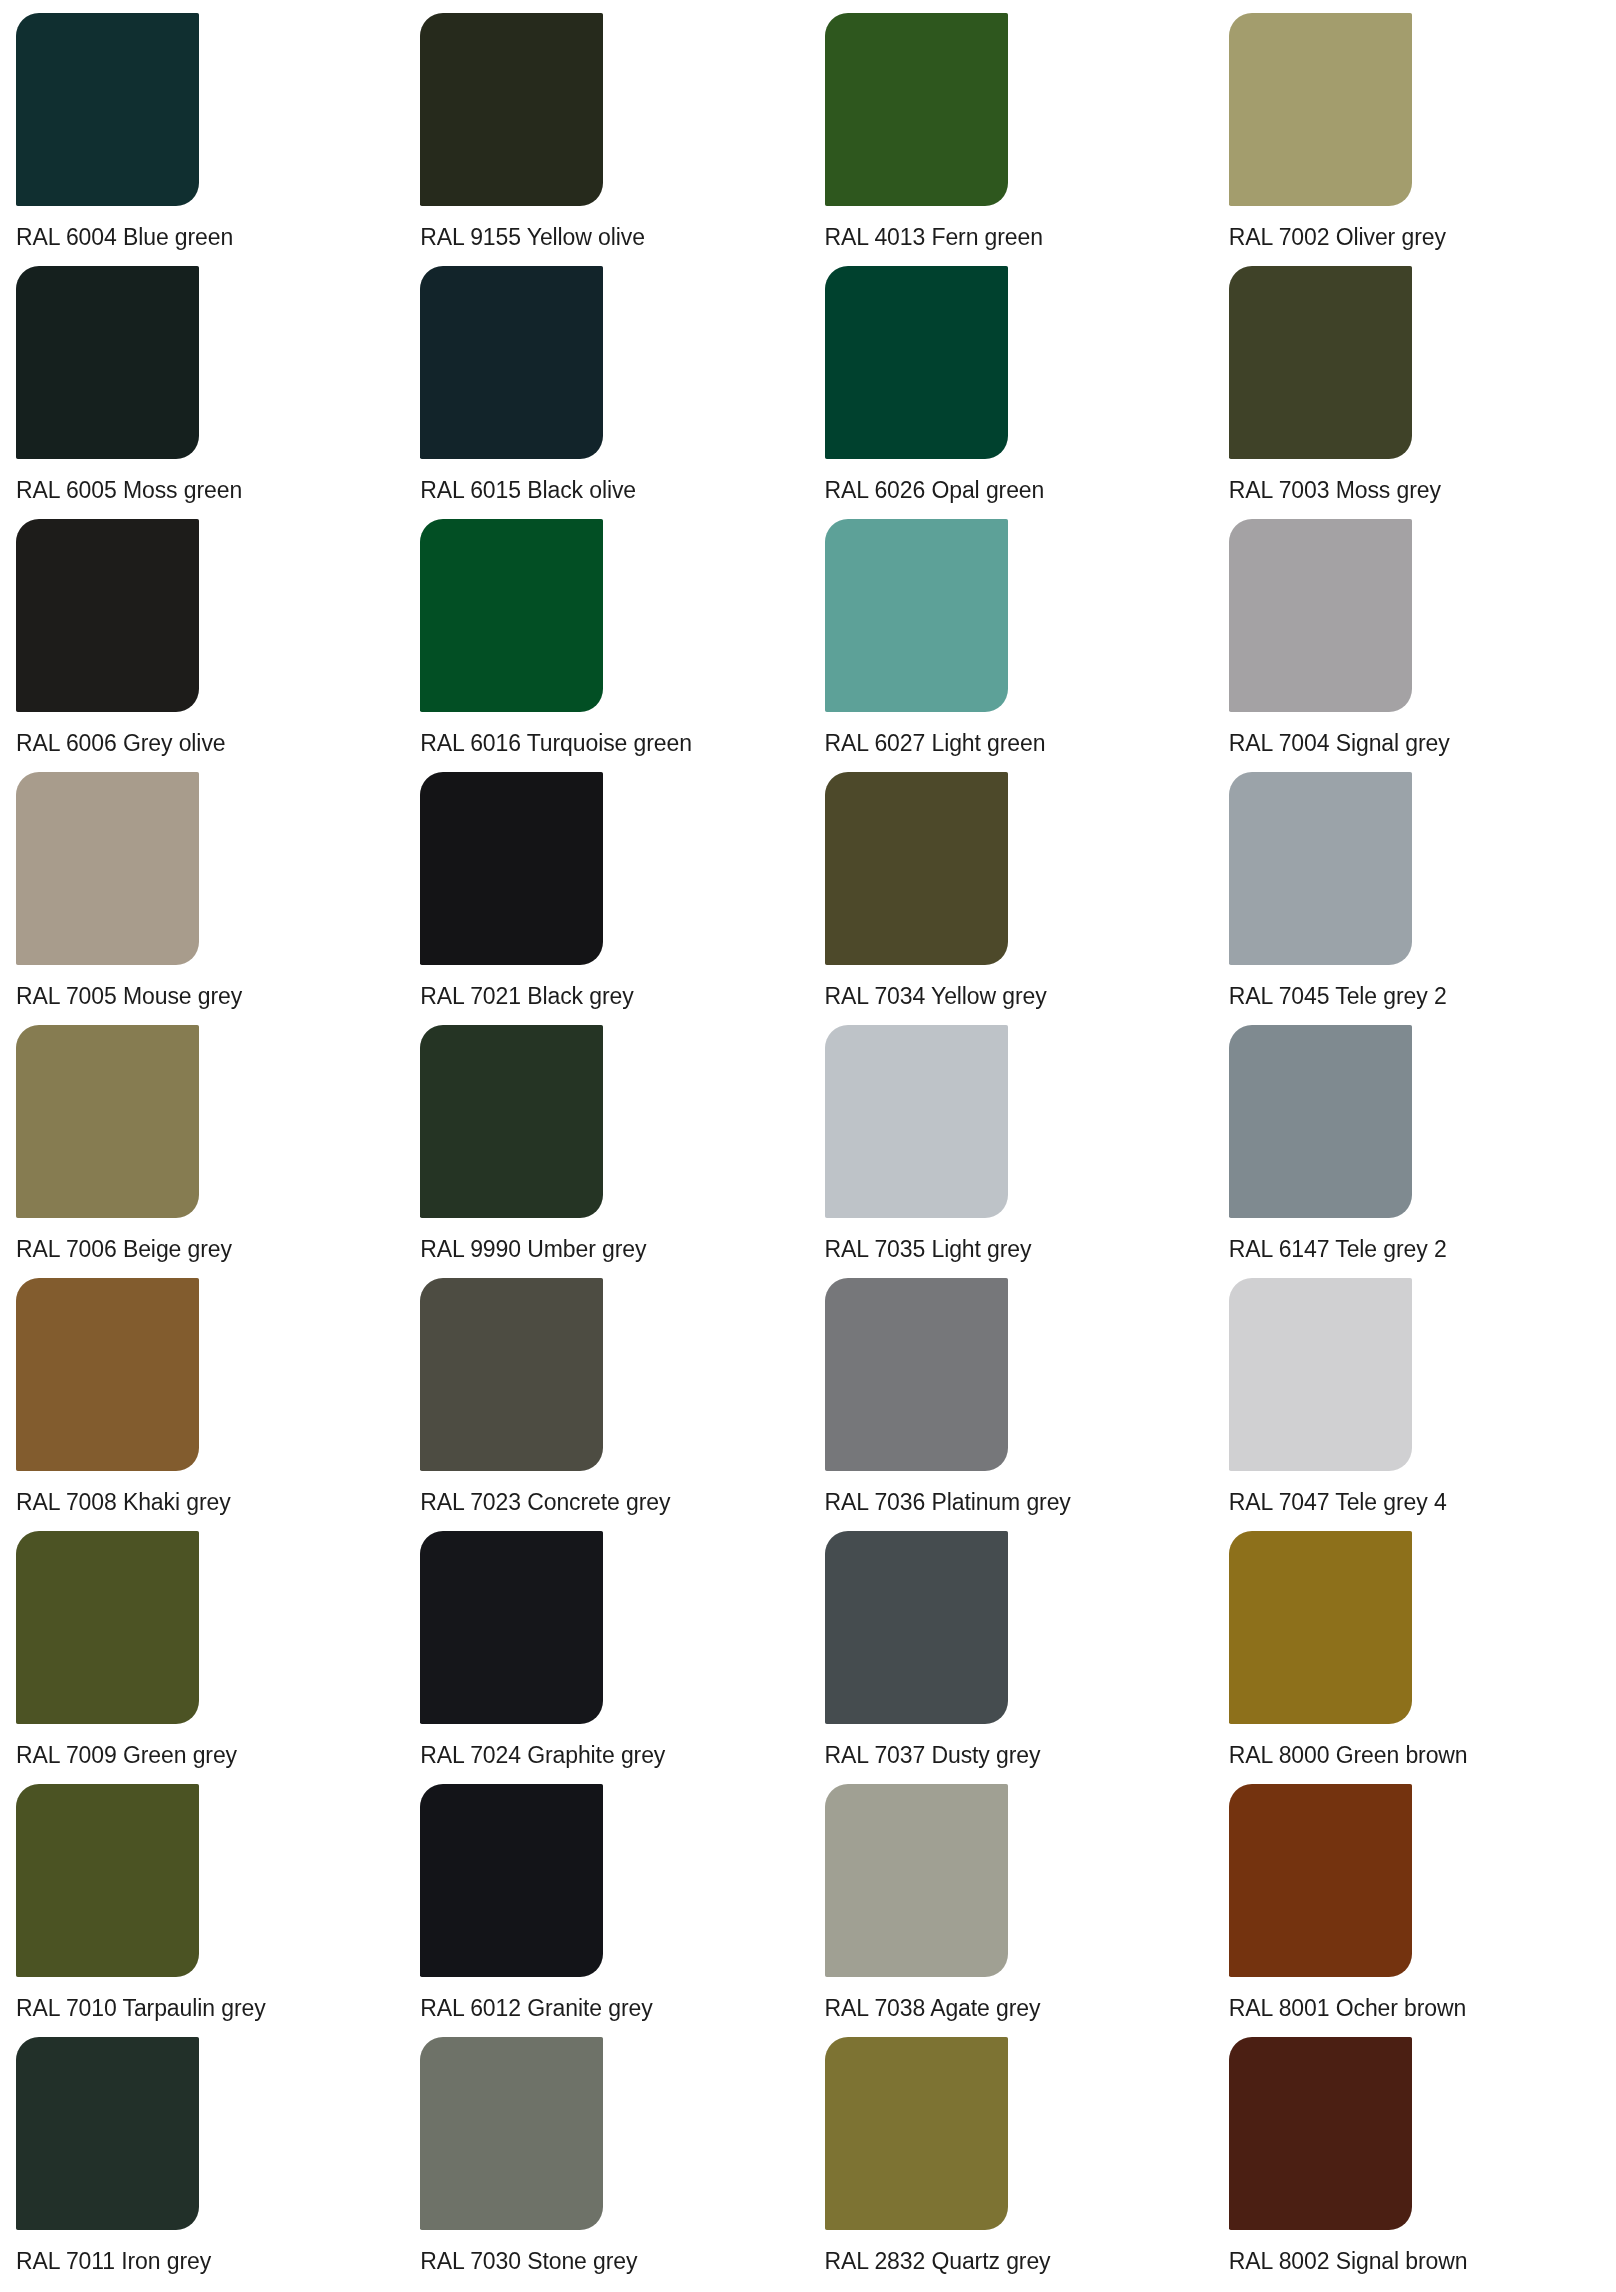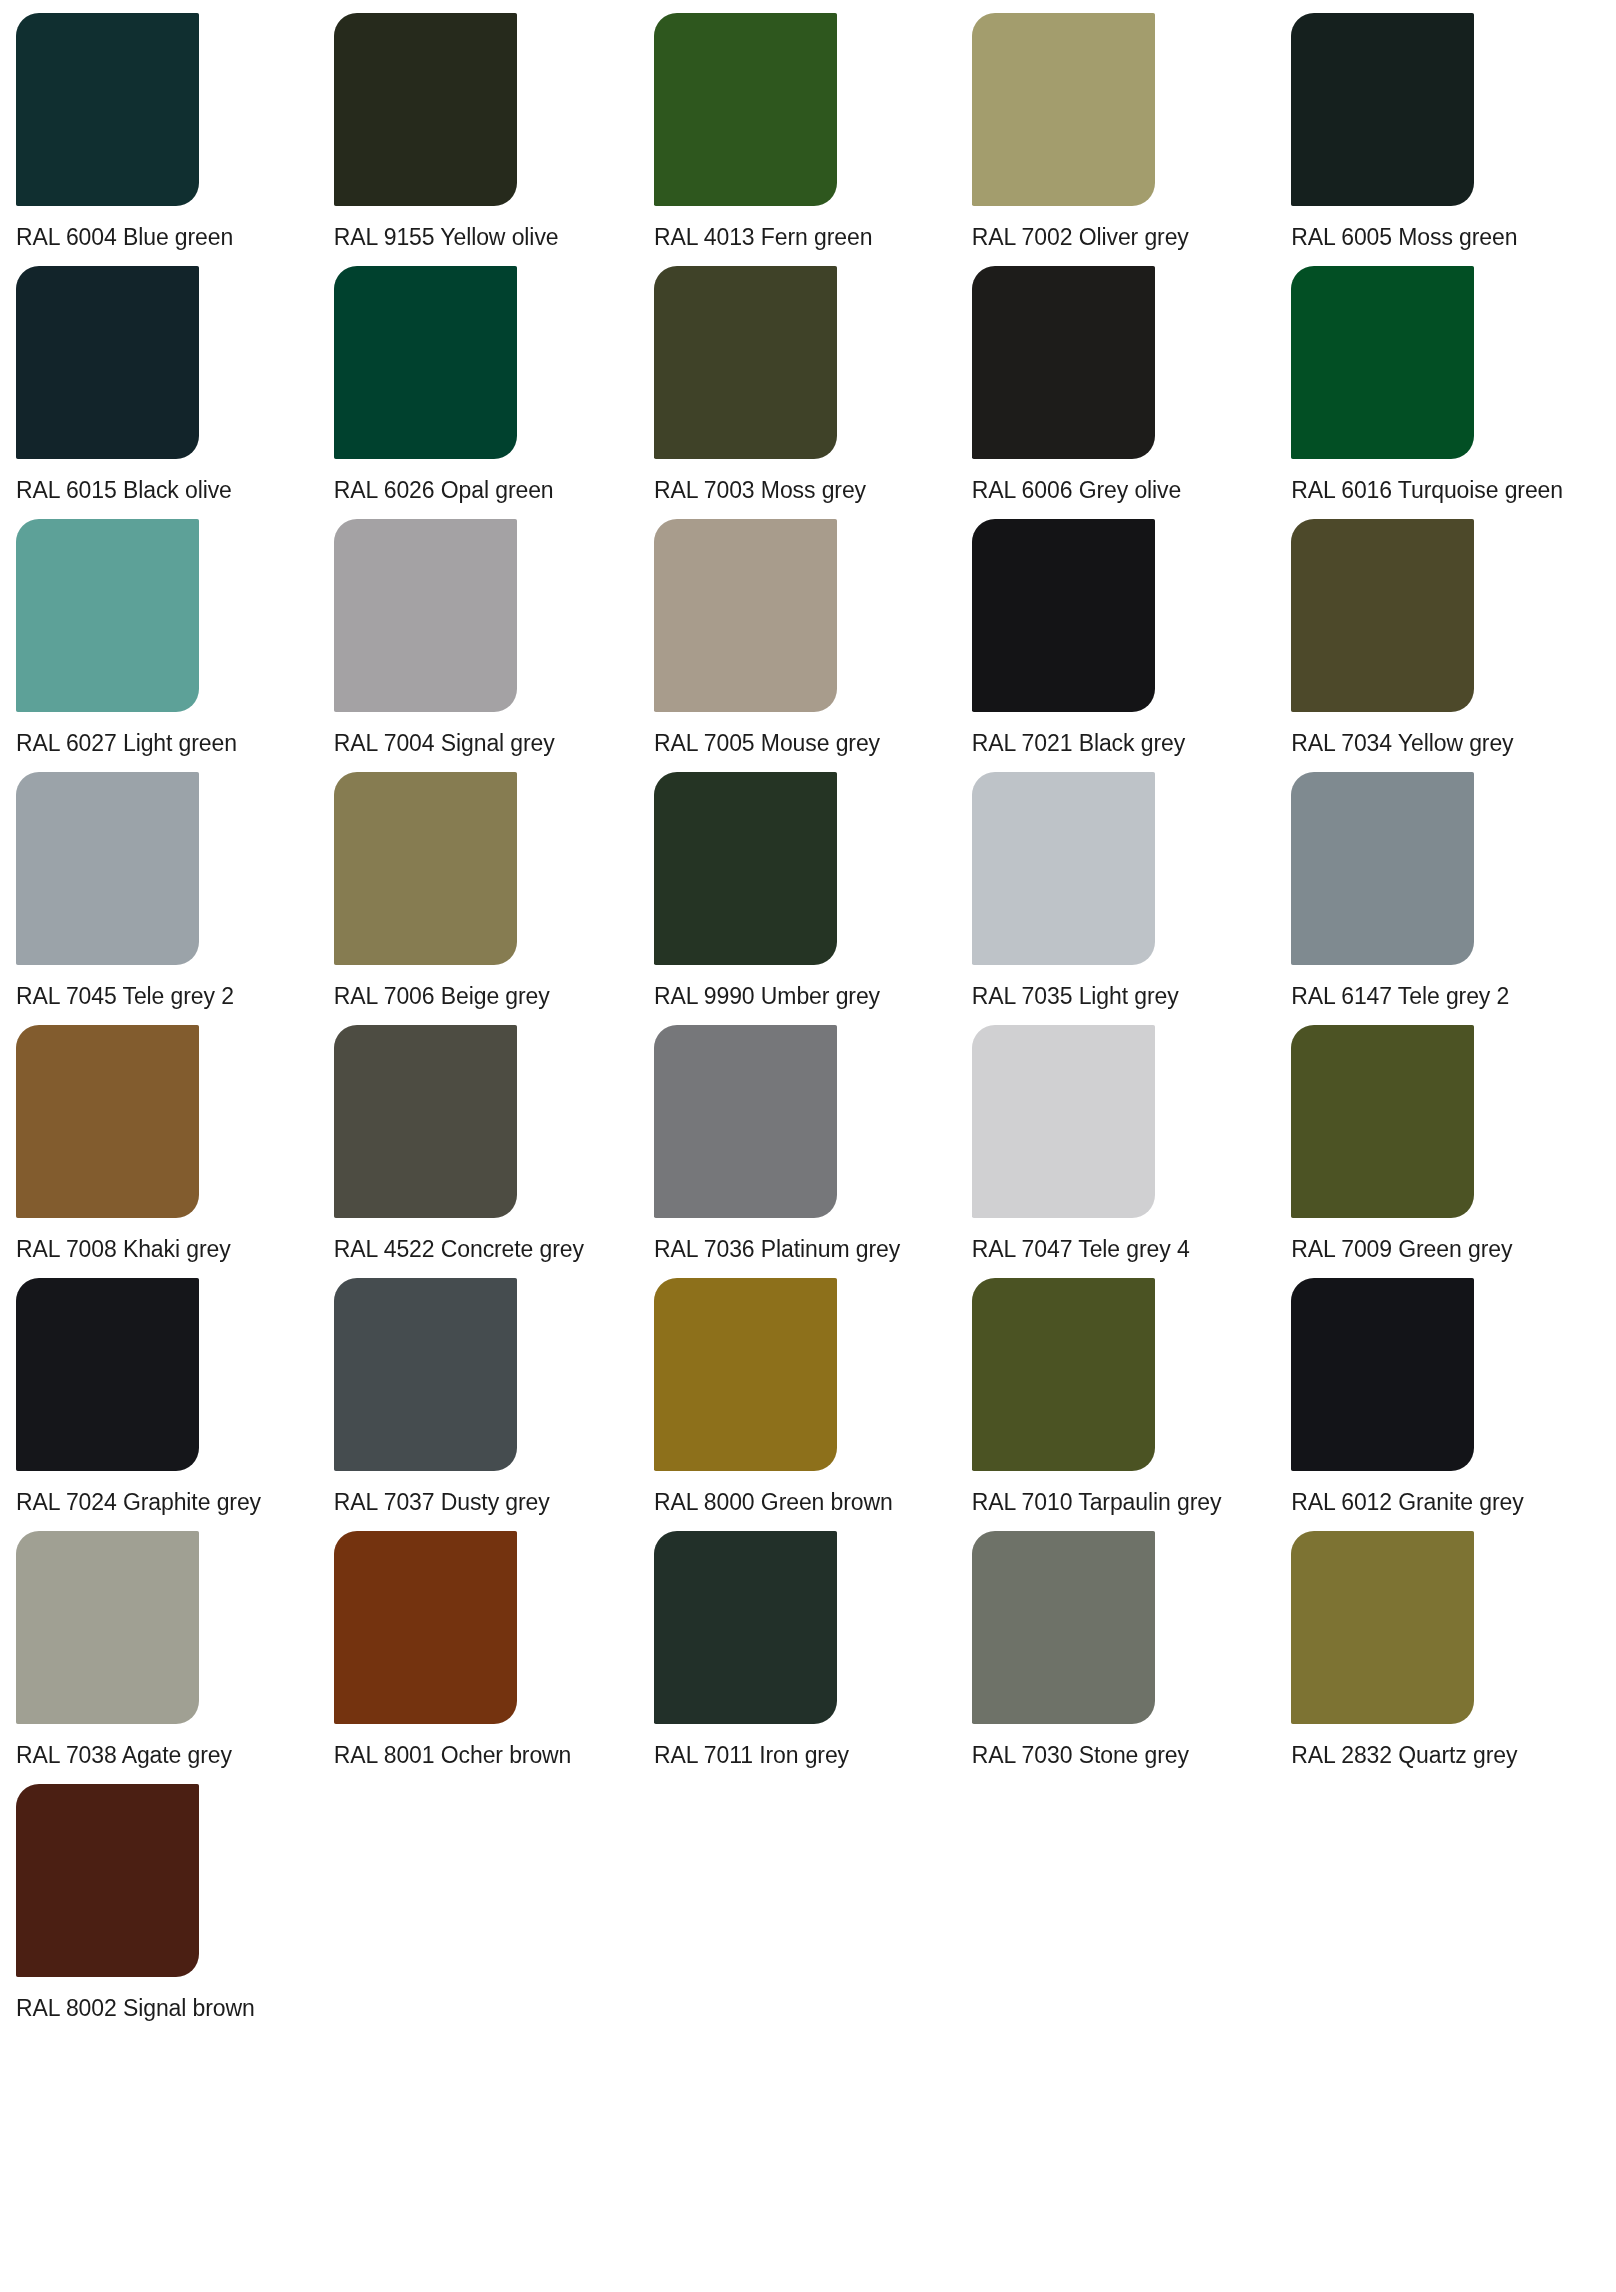--- a/index.html
+++ b/index.html
@@ -13,21 +13,21 @@
     height: 2293px;
     font-family: "Liberation Sans", "DejaVu Sans", sans-serif;
     overflow: hidden;
   }
   #chart {
     width: 1617px;
     height: 1740px;
     box-sizing: border-box;
     padding: 12.5px 0 0 0;
     display: grid;
-    grid-template-columns: repeat(5, 1fr);
+    grid-template-columns: repeat(4, 1fr);
     grid-template-rows: repeat(9, 253px);
     column-gap: 0px;
     row-gap: 0px;
   }
   .cell {
     box-sizing: border-box;
     padding-left: 16px;
     padding-right: 54px;
     display: flex;
     flex-direction: column;
@@ -137,21 +137,21 @@
     <div class="cell col-4">
       <div class="swatch" style="background-color: rgb(127, 138, 144);"></div>
       <div class="label">RAL 6147 Tele grey 2</div>
     </div>
     <div class="cell col-1">
       <div class="swatch" style="background-color: rgb(130, 92, 46);"></div>
       <div class="label">RAL 7008 Khaki grey</div>
     </div>
     <div class="cell col-2">
       <div class="swatch" style="background-color: rgb(77, 76, 66);"></div>
-      <div class="label">RAL 4522 Concrete grey</div>
+      <div class="label">RAL 7023 Concrete grey</div>
     </div>
     <div class="cell col-3">
       <div class="swatch" style="background-color: rgb(118, 119, 122);"></div>
       <div class="label">RAL 7036 Platinum grey</div>
     </div>
     <div class="cell col-4">
       <div class="swatch" style="background-color: rgb(208, 208, 210);"></div>
       <div class="label">RAL 7047 Tele grey 4</div>
     </div>
     <div class="cell col-1">

